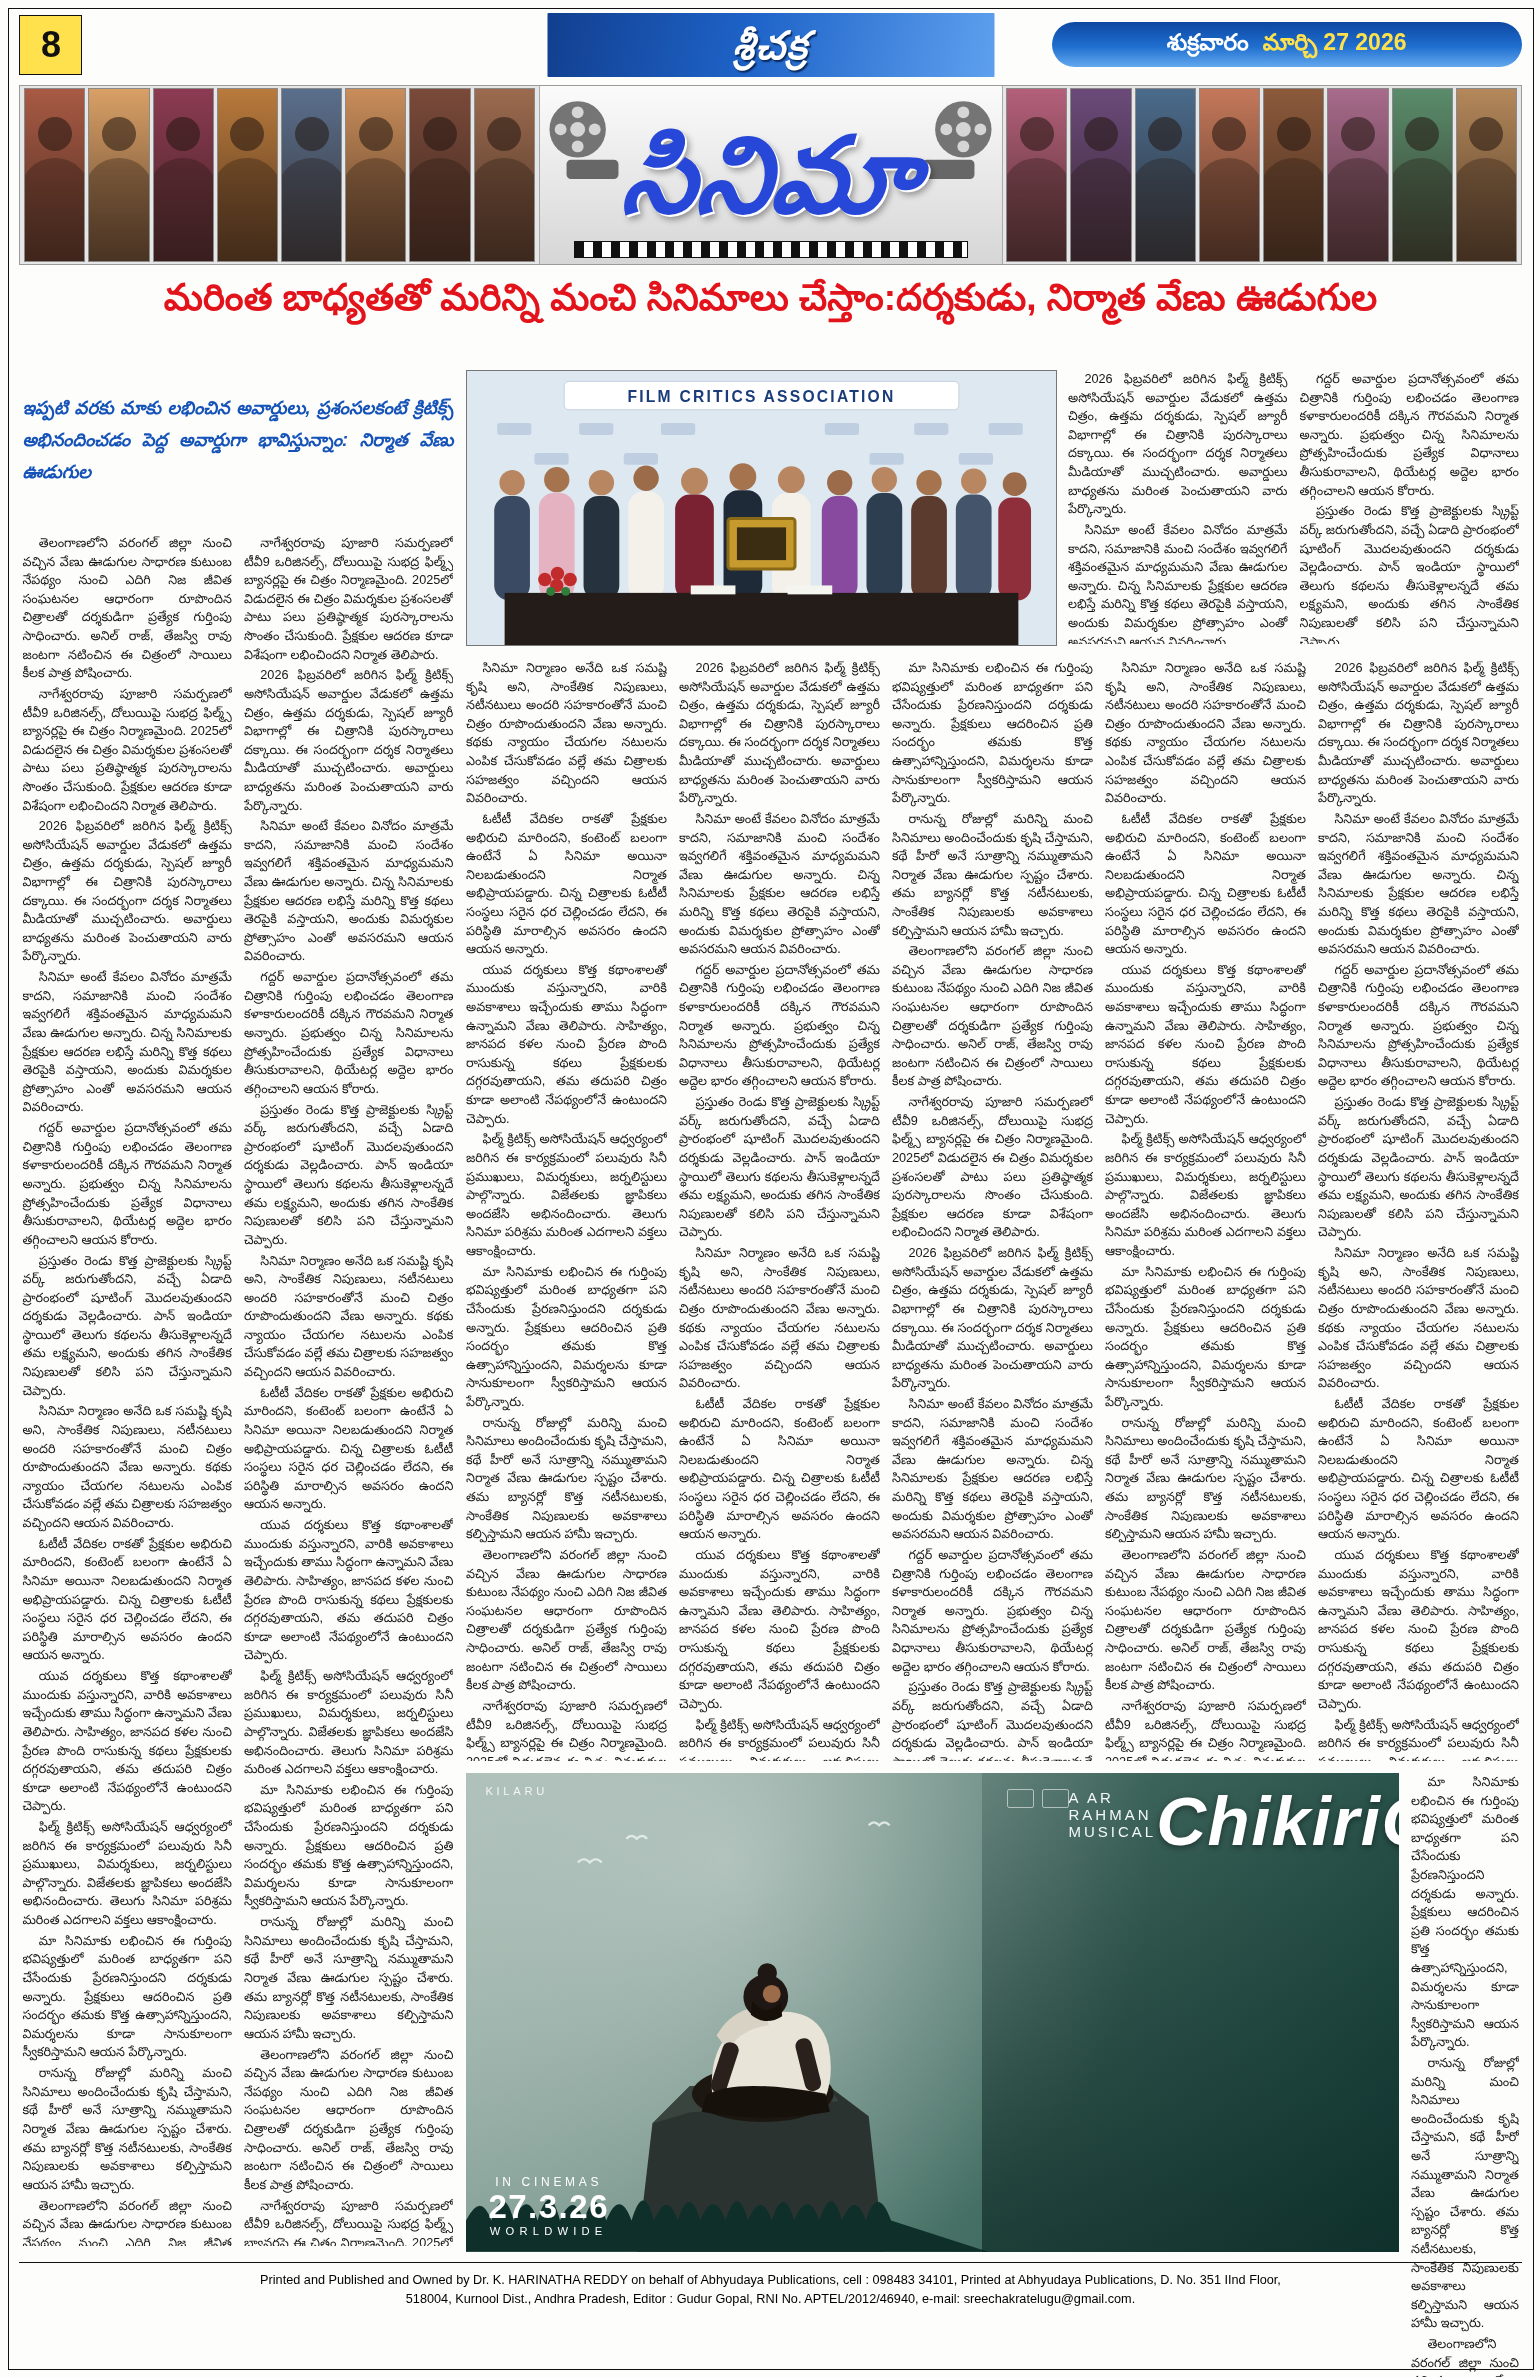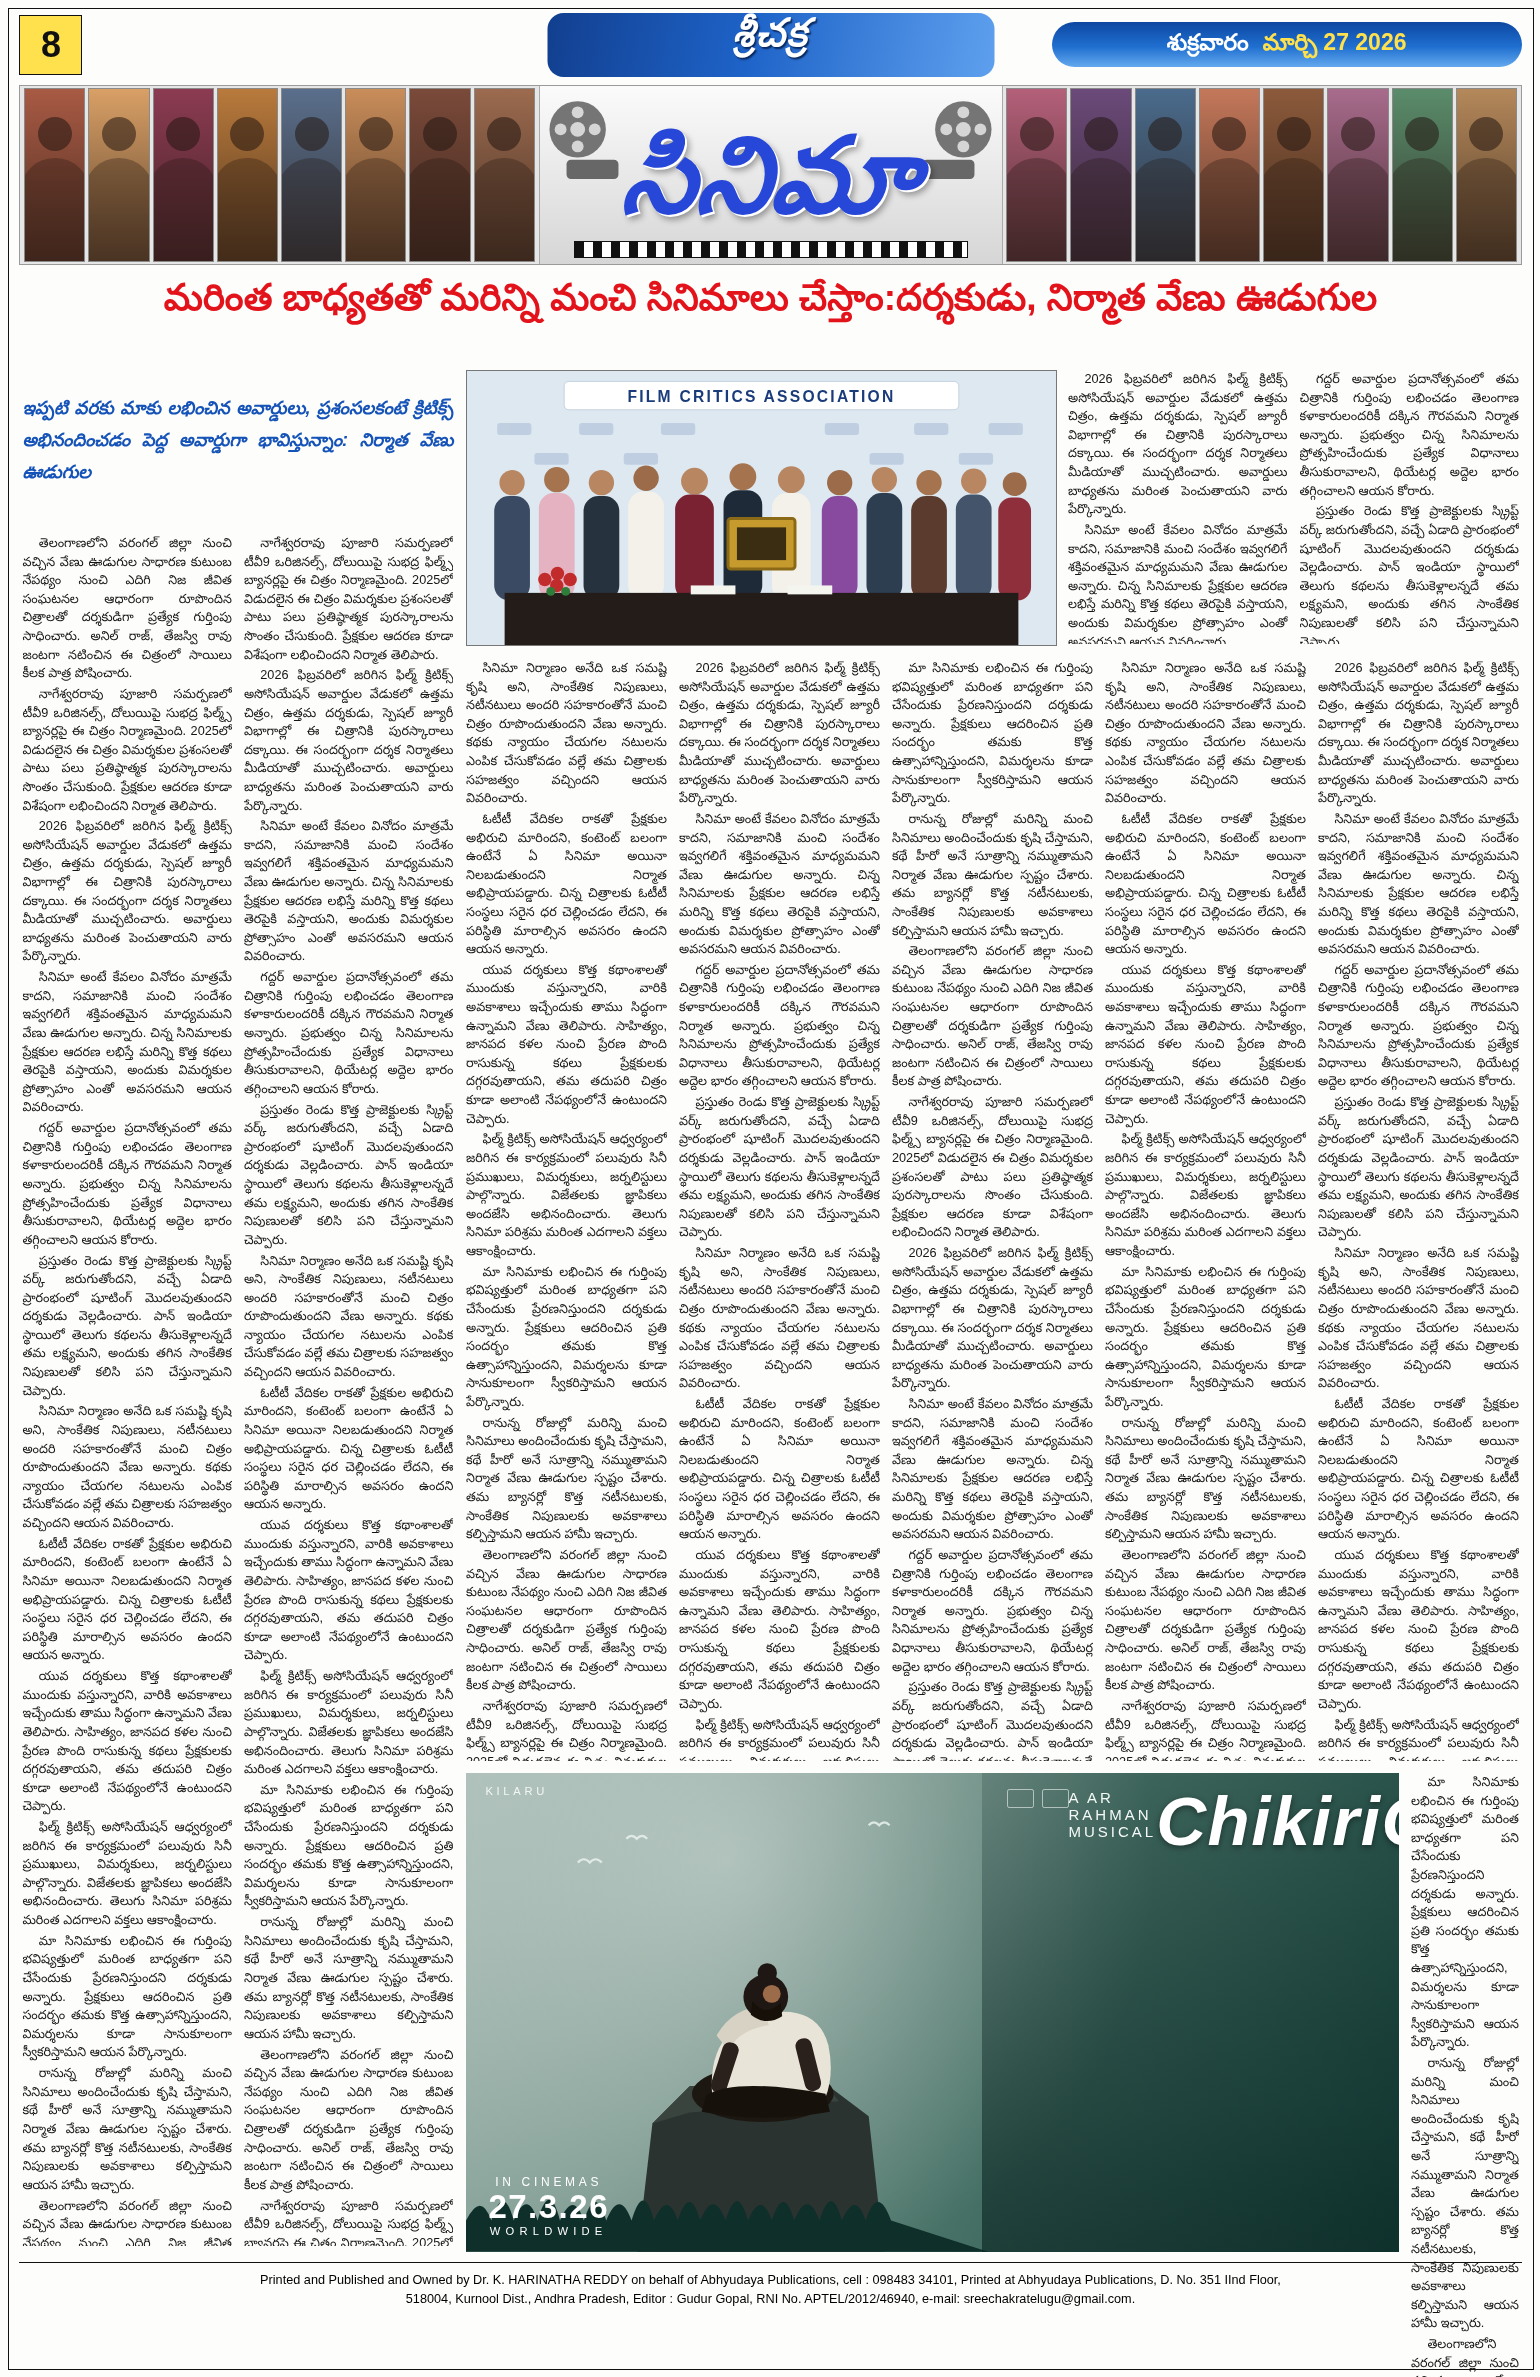--- a/index.html
+++ b/index.html
@@ -10,23 +10,23 @@
   .frame{position:absolute;inset:7.5px;border:1.5px solid #111;pointer-events:none;}
 
   
   .pagenum{
     position:absolute;left:19.4px;top:15px;width:63px;height:60px;
     background:#ffe14d;border:1.5px solid #111;display:flex;align-items:center;justify-content:center;
     font-size:36px;font-weight:800;box-sizing:border-box;
   }
   .masthead{
     position:absolute;left:50%;top:13.4px;transform:translateX(-50%);
-    width:447px;height:64px;border-radius:16px;
+    width:447px;height:64px;border-radius:1px;
     background:linear-gradient(100deg,#123f8f 0%,#1e63c8 45%,#5ea0ee 100%);
-    display:flex;flex-direction:column;align-items:center;justify-content:flex-start;
+    display:flex;flex-direction:column;align-items:center;justify-content:center;
   }
   .masthead .logo{
     font-size:39px;font-weight:800;font-style:italic;color:#fff;
     text-shadow:1.5px 1.5px 1.5px #0a2a60;letter-spacing:1.5px;line-height:1;
   }
   .datebar{
     position:absolute;right:19.4px;top:22.4px;width:470px;height:45px;border-radius:24px;
     background:linear-gradient(180deg,#0d47a1 0%,#1f6fd0 55%,#64a9ee 100%);
     display:flex;align-items:center;justify-content:center;gap:14px;
     font-size:23px;font-weight:800;

